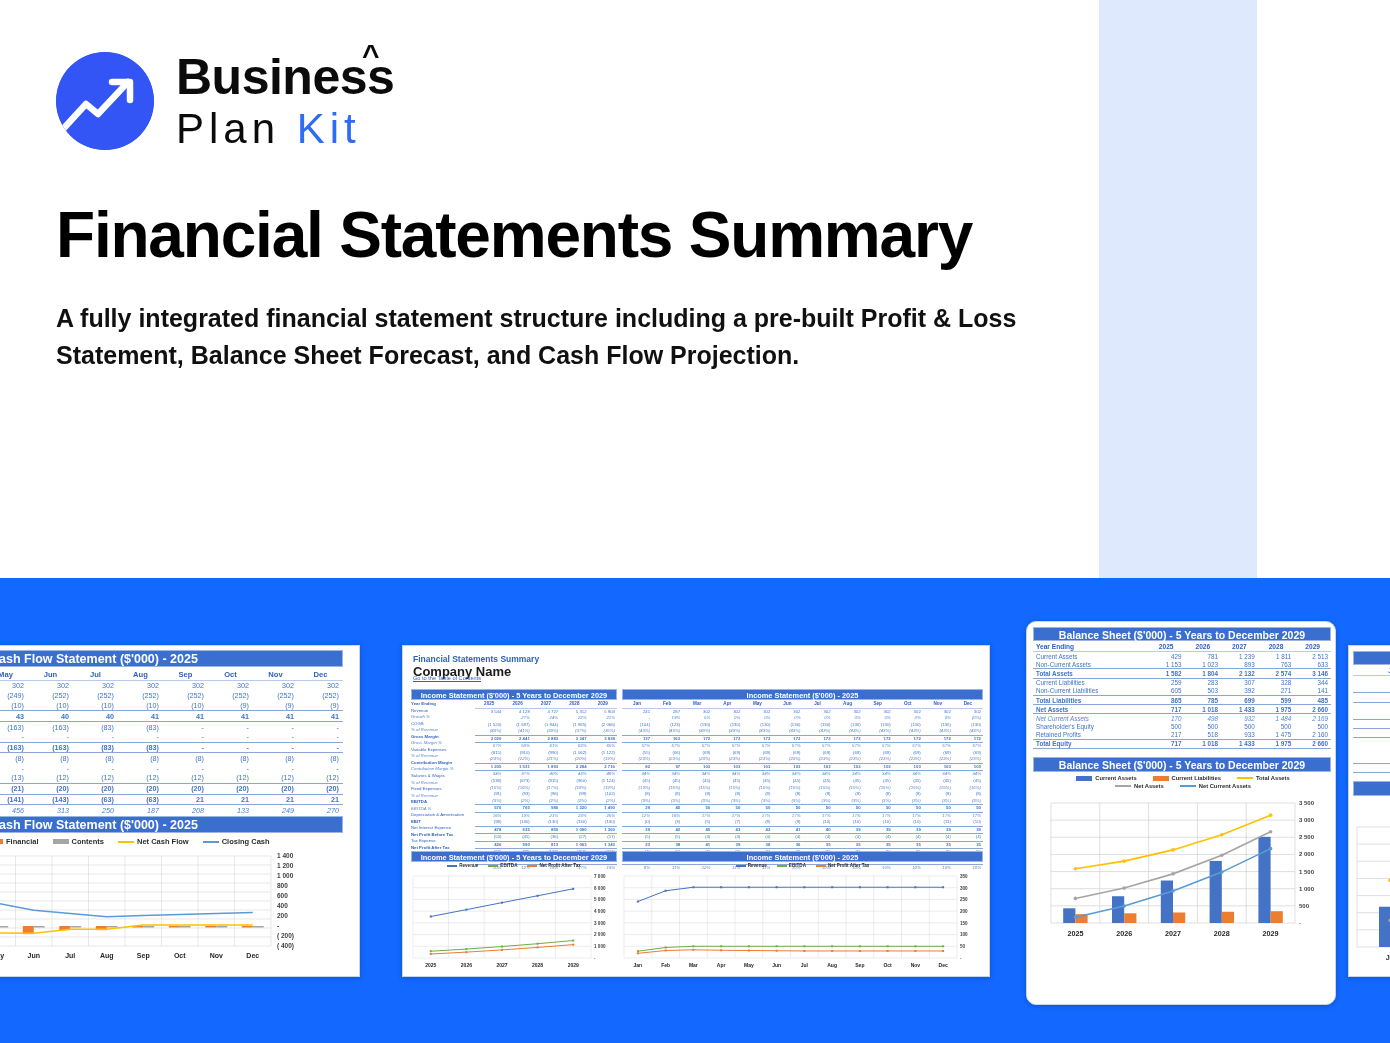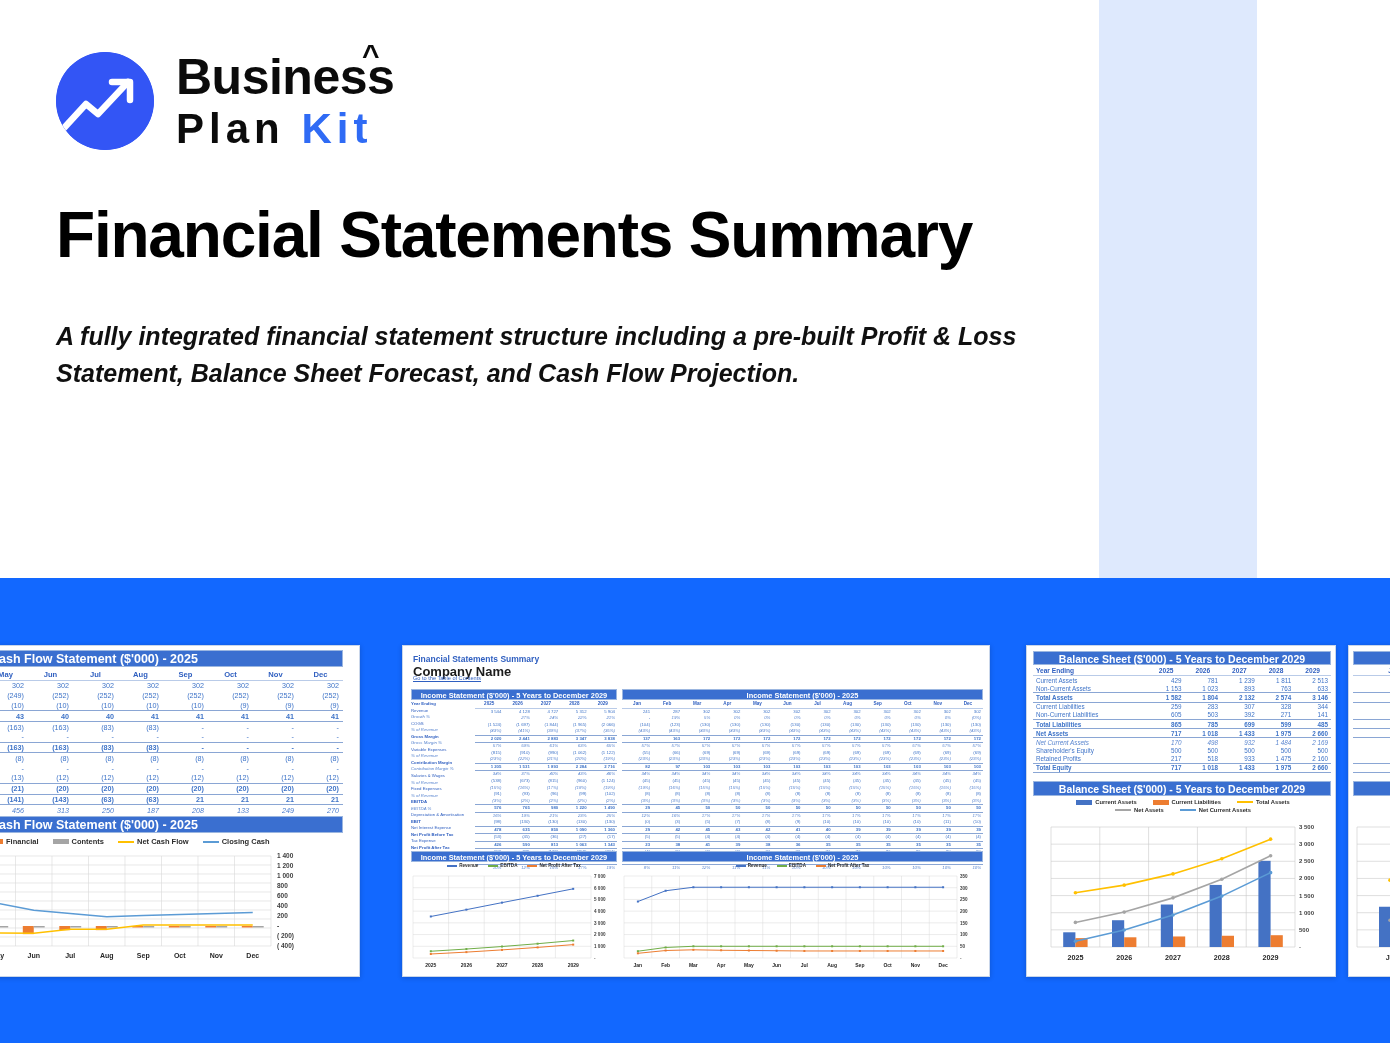--- a/index.html
+++ b/index.html
@@ -13,39 +13,39 @@
   
   .hero { position: absolute; left: 0; top: 0; width: 1257px; height: 578px; background: #ffffff; }
   .hero-side { position: absolute; right: 0; top: 0; width: 158px; height: 578px; background: #dee9fd; }
 
   .logo-row { position: absolute; left: 56px; top: 52px; display: flex; align-items: center; gap: 22px; }
   .logo-mark { width: 98px; height: 98px; border-radius: 50%; background: #3355f5; position: relative; overflow: hidden; }
   .logo-mark svg { position: absolute; left: 0; top: 0; }
   .logo-text { display: flex; flex-direction: column; line-height: 1; }
   .logo-business { font-size: 50px; font-weight: 700; letter-spacing: -0.5px; color: #0b0b0b; position: relative; }
   .logo-caret { position: absolute; left: 186px; top: -12px; font-size: 30px; font-weight: 700; color: #0b0b0b; }
-  .logo-line2 { font-size: 42px; font-weight: 700; letter-spacing: 5px; color: #0b0b0b; margin-top: 6px; }
+  .logo-line2 { font-size: 42px; font-weight: 400; letter-spacing: 5px; color: #0b0b0b; margin-top: 6px; }
   .logo-line2 .kit { color: #2f6bf5; }
 
   .hero-title { position: absolute; left: 56px; top: 202px; font-size: 64px; font-weight: 700;
                 letter-spacing: -1.2px; color: #000; line-height: 1.05; }
   .hero-p { position: absolute; left: 56px; font-size: 25px; font-weight: 600; color: #101010;
             line-height: 1.46; width: 1090px; }
-  .hero-p1 { top: 318px; font-style: italic; }
+  .hero-p1 { top: 300px; }
   .hero-p2 { top: 431px; }
 
   
   .band { position: absolute; left: 0; top: 578px; width: 1390px; height: 465px; background: #1268ff; }
 
   
   .card { position: absolute; background: #ffffff; border: 1px solid #c9d6ea;
           box-shadow: 0 1px 5px rgba(0,0,0,.2); overflow: hidden; }
   .card-cashflow { left: -22px; top: 645px; width: 382px; height: 332px; }
   .card-summary  { left: 402px; top: 645px; width: 588px; height: 332px; }
-  .card-balance  { left: 1026px; top: 645px; width: 310px; height: 332px; }
+  .card-balance  { left: 1026px; top: 621px; width: 310px; height: 384px; border-radius: 10px; }
   .card-balance2 { left: 1348px; top: 645px; width: 90px; height: 332px; }
   .xl-hdr { background: #3a6fd0; color: #fff; font-weight: 700; text-align: center;
             border: 1px solid #9bb6e0; }
 
   
   .cf-title { position: absolute; left: 4px; top: 4px; width: 360px; height: 17px; font-size: 12.5px;
               line-height: 17px; padding-left: 6px; text-align: left; }
   .cf-tbl { position: absolute; left: 4px; top: 23px; width: 360px; }
   .cf-tbl table { border-collapse: collapse; width: 100%; font-size: 7.2px; }
   .cf-tbl th { color: #2f5fc0; font-weight: 700; font-size: 7.6px; text-align: center; padding: 1px 2px;

